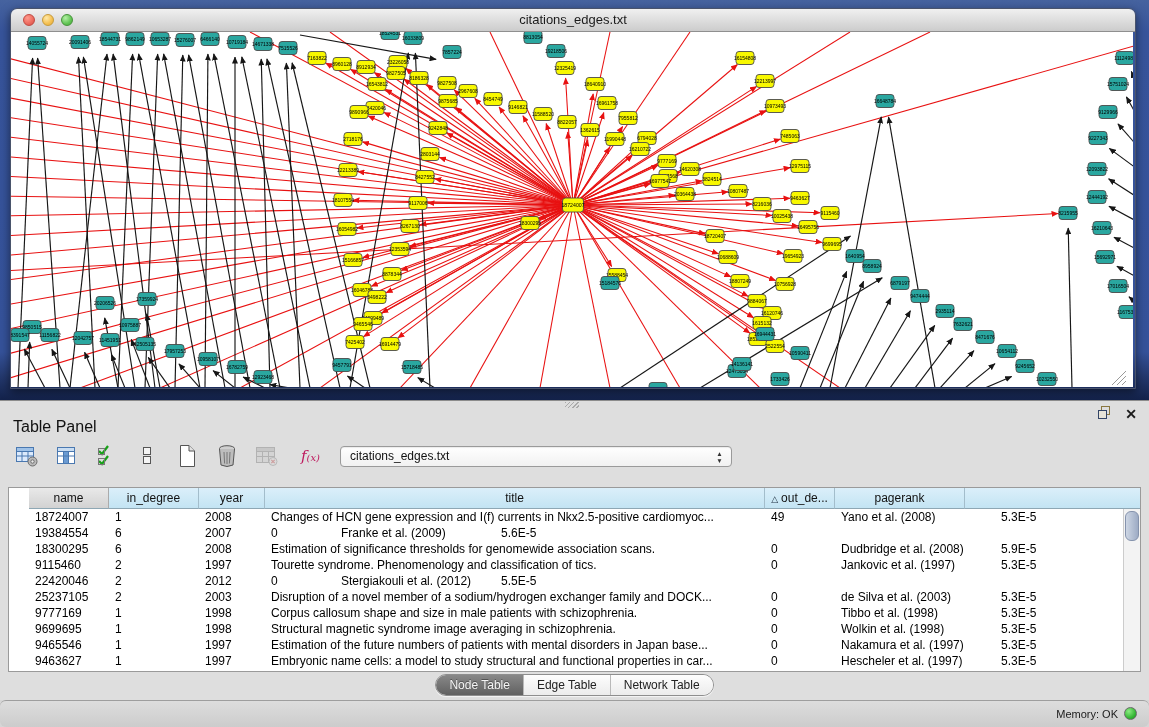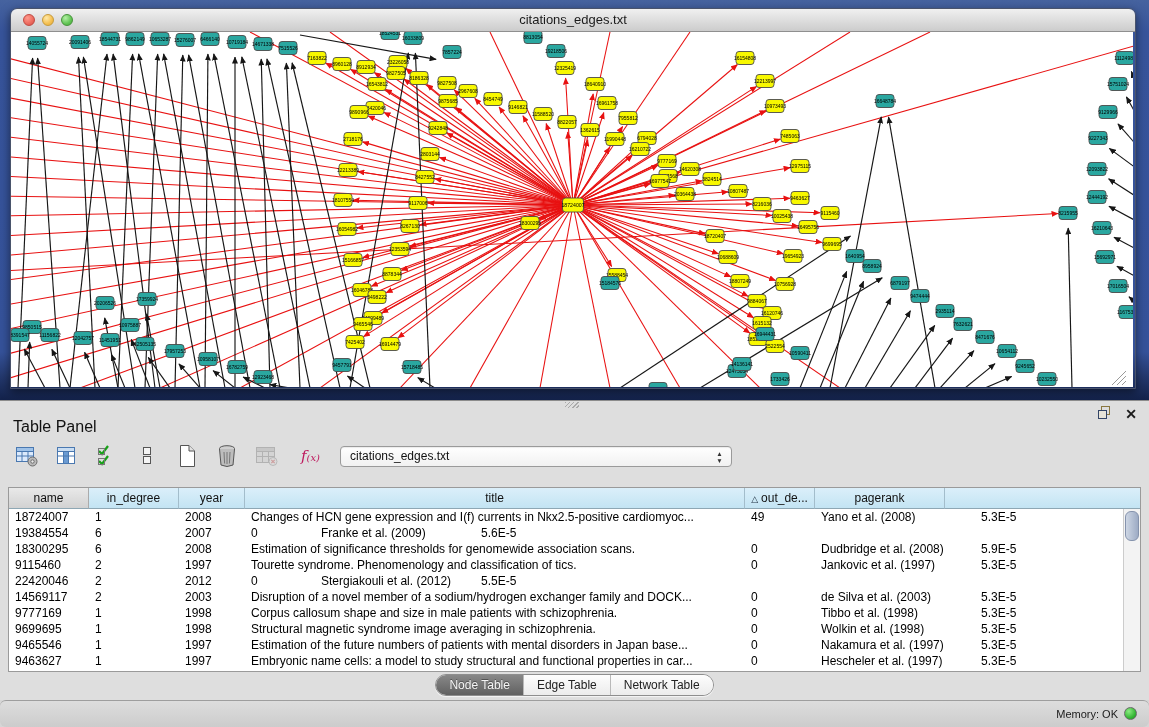--- a/index.html
+++ b/index.html
@@ -30,21 +30,21 @@
   .toolbar{position:absolute;left:14px;top:40px;height:30px;display:flex;align-items:center;gap:14px;}
   .tbtn{display:inline-flex;align-items:center;justify-content:center;width:26px;height:26px;}
   .fx{font-family:"DejaVu Serif",serif;font-style:italic;font-size:15px;color:#be185d;justify-content:flex-end;}
   .fx small{font-size:10px;}
   .net-select{position:relative;margin-left:6px;width:392px;height:21px;box-sizing:border-box;
     border:1px solid #9a9a9a;border-radius:4px;background:linear-gradient(#ffffff,#f1f1f1);
     font-size:12px;line-height:19px;padding-left:9px;color:#111;box-shadow:inset 0 1px 1px rgba(0,0,0,.08);}
   .stepper{position:absolute;right:7px;top:3px;width:9px;color:#333;font-size:6.5px;line-height:7px;text-align:center;}
   
   .dtable{position:absolute;left:8px;top:86px;width:1133px;height:185px;background:#fff;
-    border:1px solid #9a9a9a;box-sizing:border-box;overflow:hidden;}
+    border:1px solid #9a9a9a;box-sizing:border-box;overflow:hidden;padding-left:20px;}
   .thead{display:flex;height:21px;}
   .hcell{box-sizing:border-box;height:21px;line-height:20px;font-size:12px;text-align:center;
     background:linear-gradient(#dbeffa,#c3e4f3);border-right:1px solid #a3bdcb;border-bottom:1px solid #8ea7b4;
     color:#111;white-space:nowrap;overflow:hidden;}
   .hcell.gray{background:linear-gradient(#e9e9e9,#d2d2d2);border-right:1px solid #ababab;}
   .hfill{flex:1;background:linear-gradient(#dbeffa,#c3e4f3);border-bottom:1px solid #8ea7b4;}
   .sorticon{font-size:9px;color:#234;margin-right:3px;}
   .c0{width:80px}.c1{width:90px}.c2{width:66px}.c3{width:500px}.c4{width:70px}.c5{width:160px}.c6{width:130px}
   .trow{display:flex;height:16px;}
   .cell{box-sizing:border-box;padding-left:6px;font-size:12px;line-height:16px;color:#000;
@@ -673,21 +673,21 @@
         </div>
         <div class="trow">
           <span class="cell c0">22420046</span>
           <span class="cell c1">2</span>
           <span class="cell c2">2012</span>
           <span class="cell c4">0</span>
           <span class="cell c5">Stergiakouli et al. (2012)</span>
           <span class="cell c6">5.5E-5</span>
         </div>
         <div class="trow">
-          <span class="cell c0">14569117</span>
+          <span class="cell c0">25237105</span>
           <span class="cell c1">2</span>
           <span class="cell c2">2003</span>
           <span class="cell c3">Disruption of a novel member of a sodium/hydrogen exchanger family and DOCK...</span>
           <span class="cell c4">0</span>
           <span class="cell c5">de Silva et al. (2003)</span>
           <span class="cell c6">5.3E-5</span>
         </div>
         <div class="trow">
           <span class="cell c0">9777169</span>
           <span class="cell c1">1</span>

